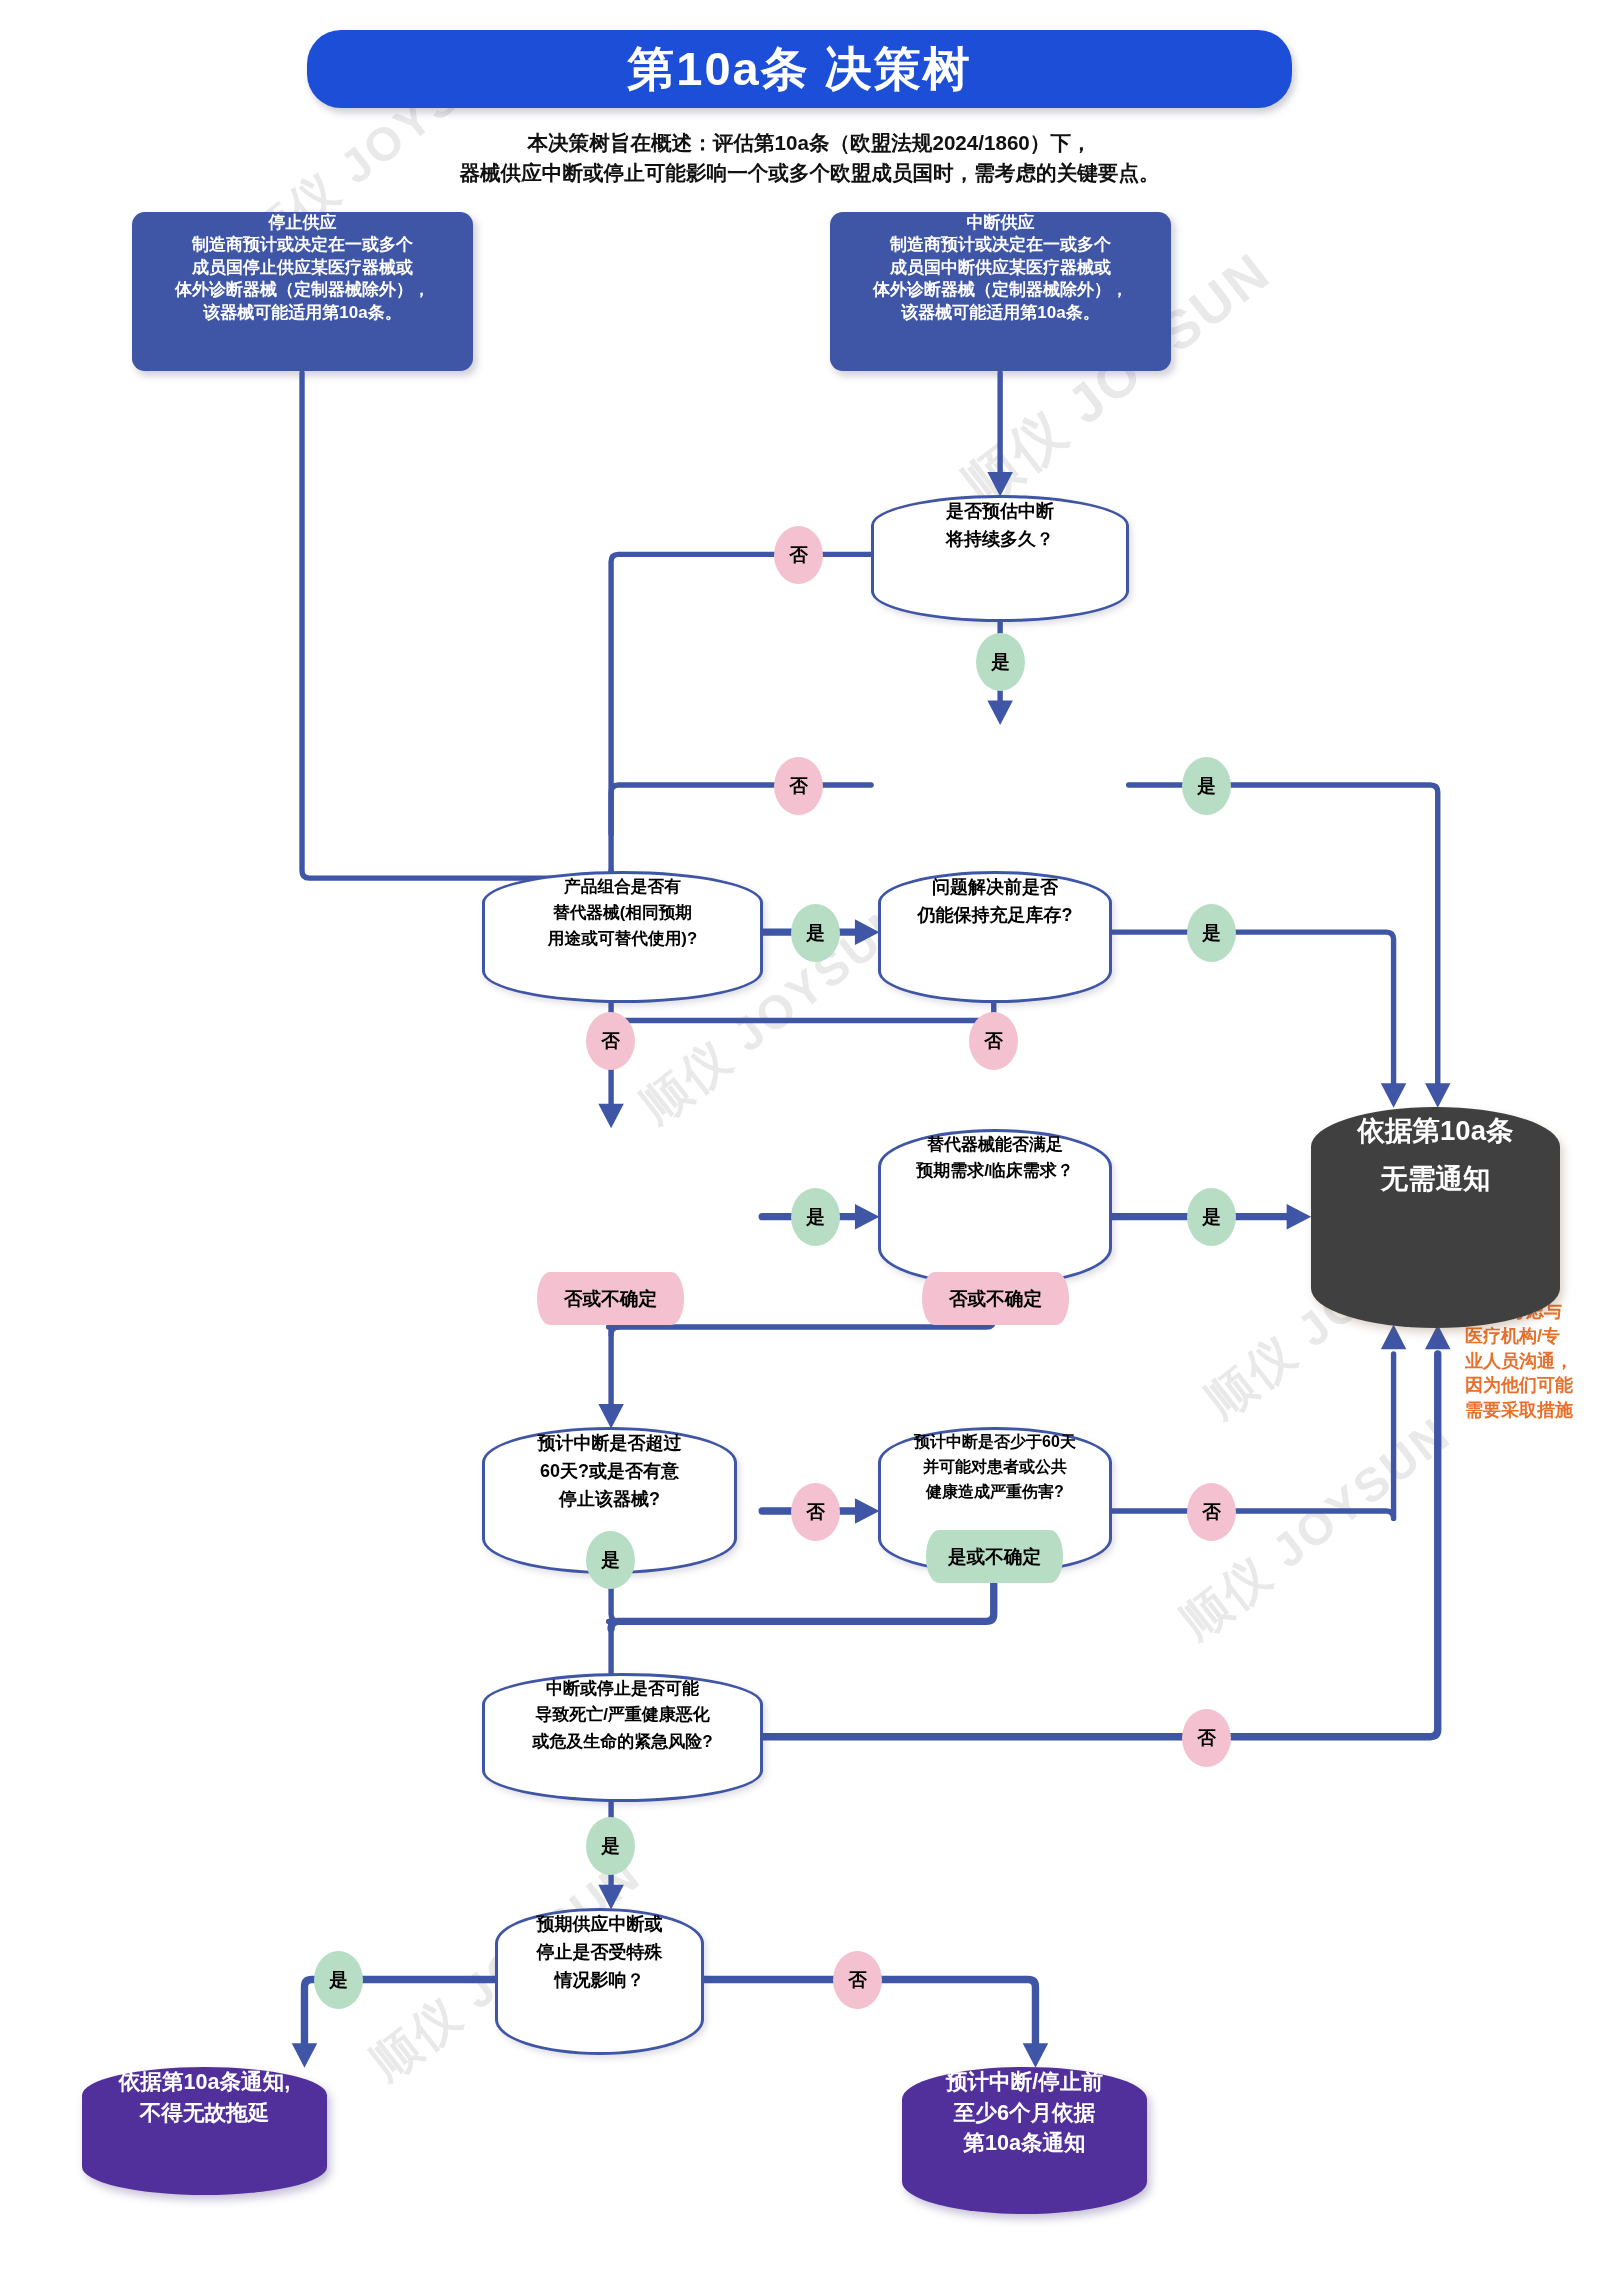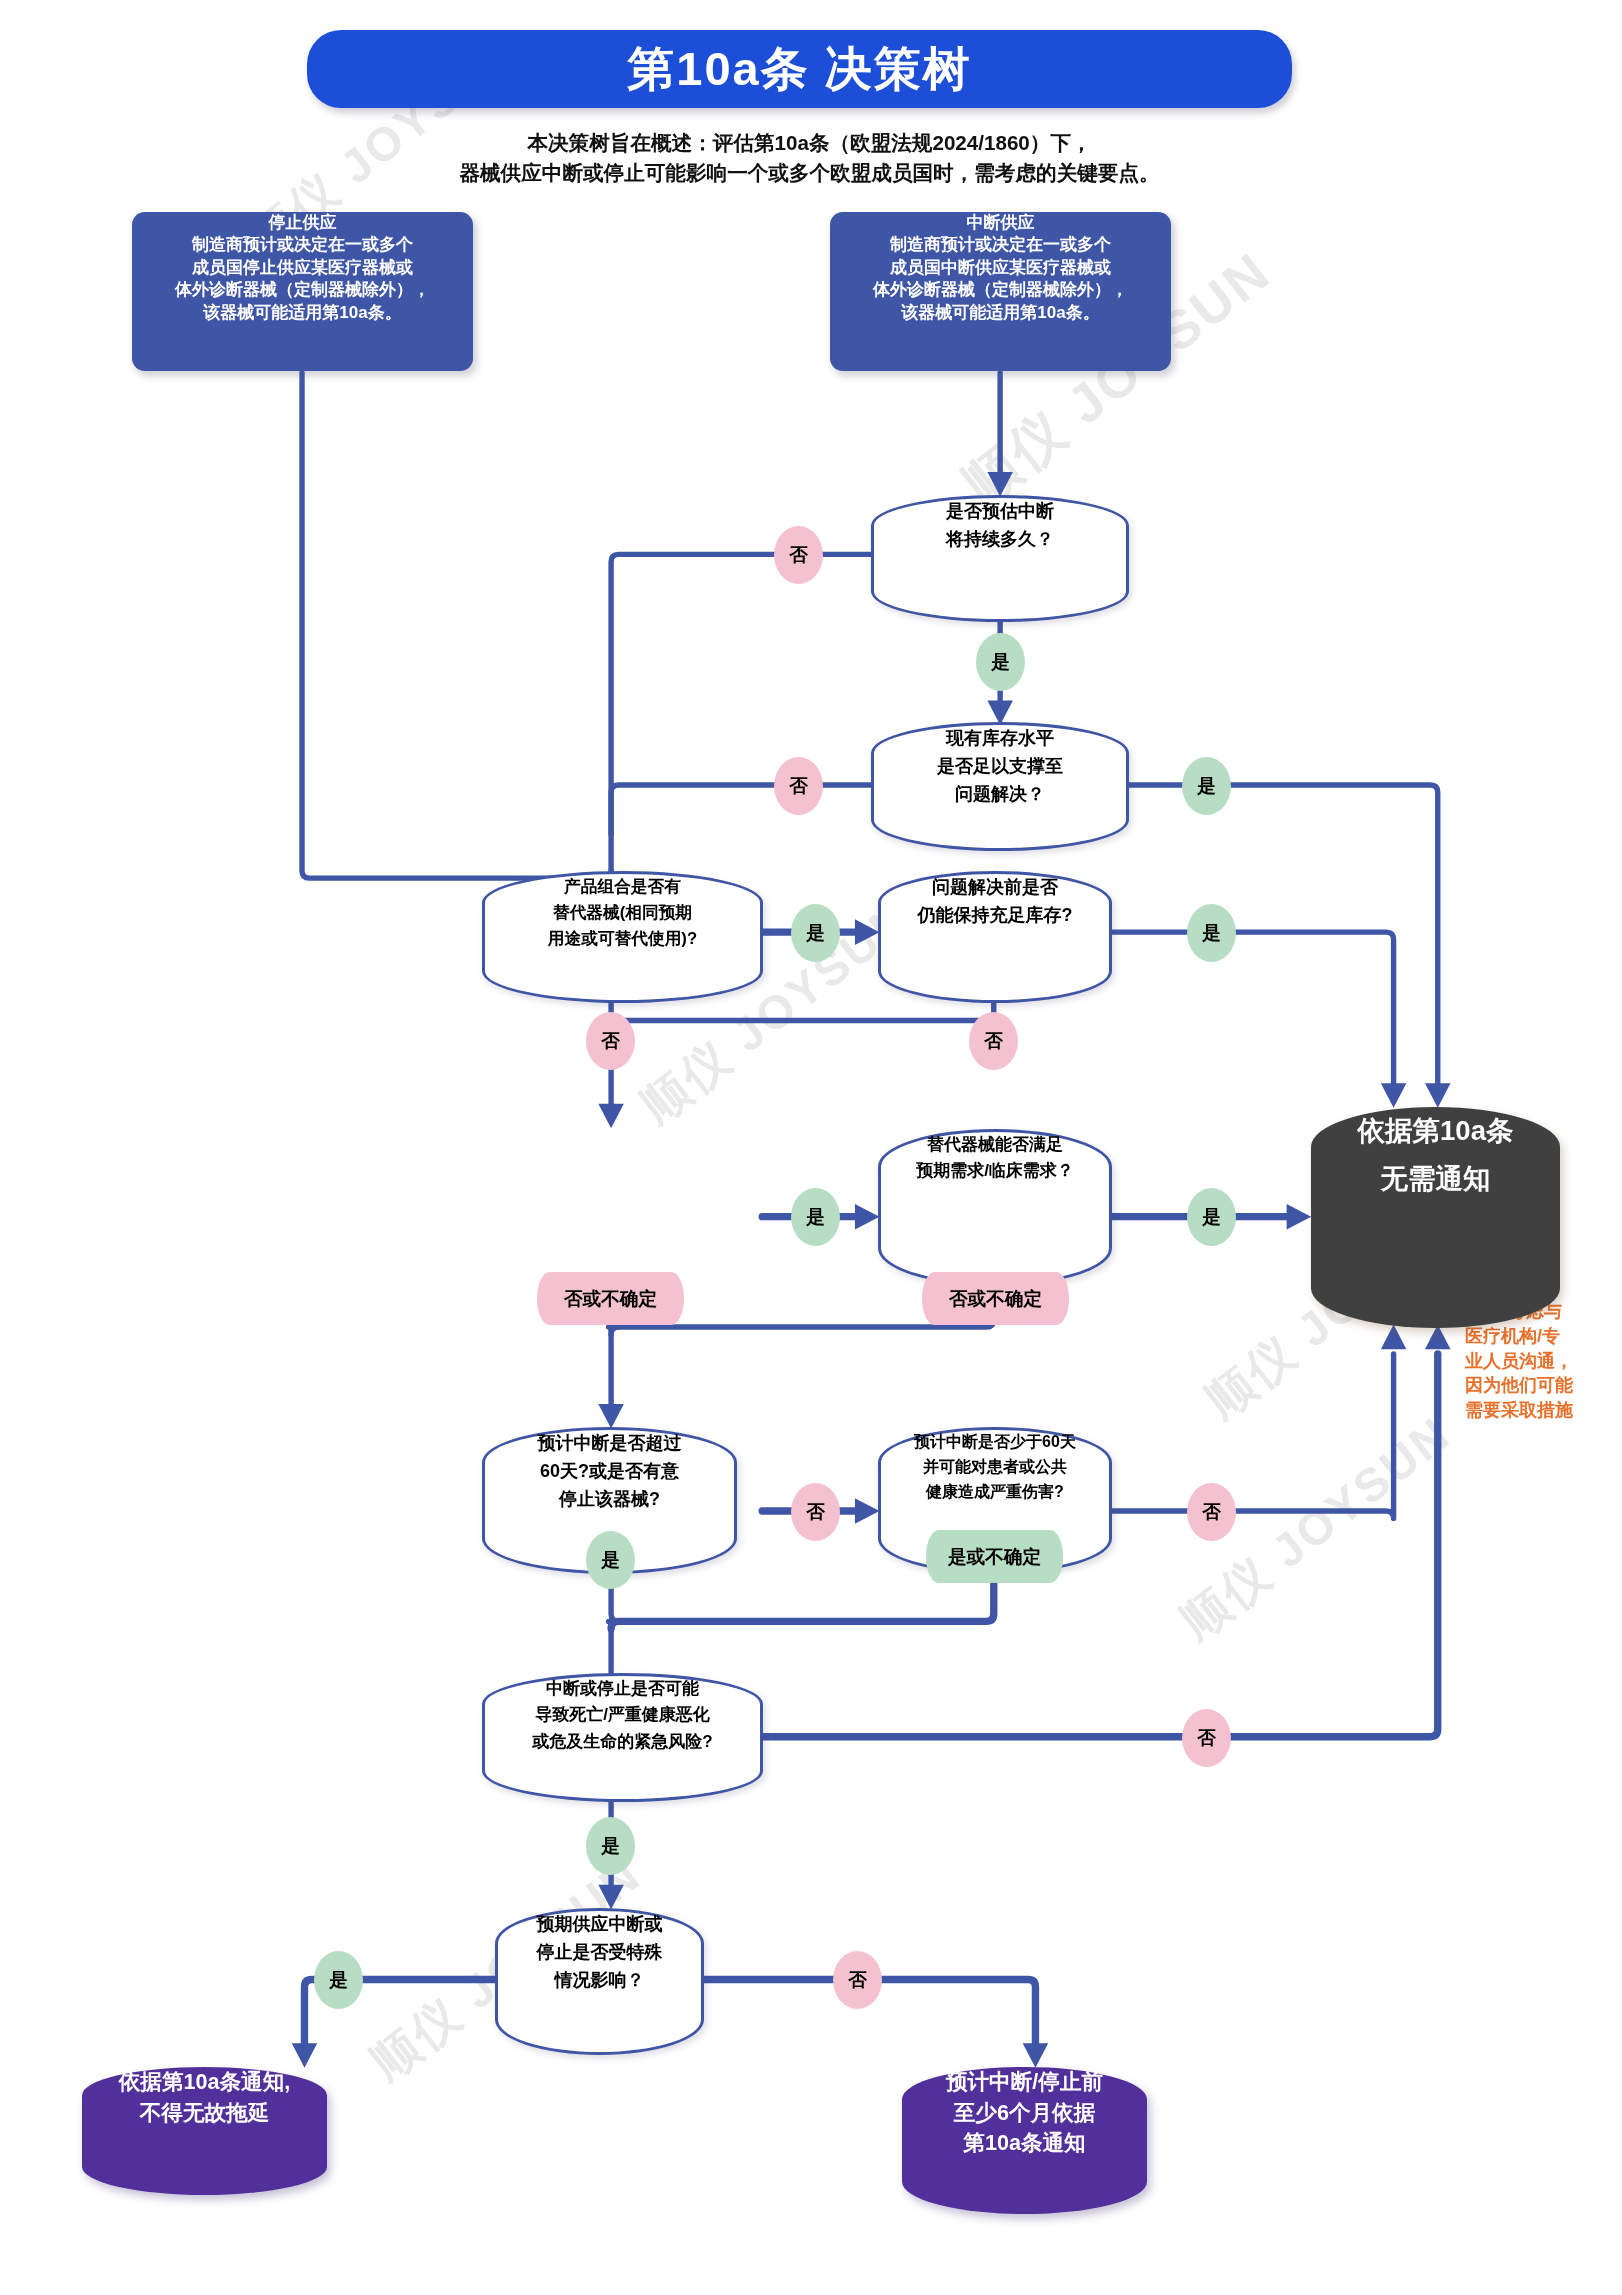--- a/index.html
+++ b/index.html
@@ -186,27 +186,20 @@
     </span>
   </div>
 
   <div class="node decision" style="left:871px;top:495px;width:258px;height:127px;z-index:4;">
     <span class="txt">
       <span>是否预估中断</span><br>
       <span>将持续多久？</span>
     </span>
   </div>
 
-  <div class="node decision" style="left:871px;top:722px;width:258px;height:129px;z-index:4;">
-    <span class="txt">
-      <span>现有库存水平</span><br>
-      <span>是否足以支撑至</span><br>
-      <span>问题解决？</span>
-    </span>
-  </div>
 
   <div class="node decision" style="left:482px;top:871px;width:281px;height:132px;z-index:4;font-size:16.7px;">
     <span class="txt">
       <span>产品组合是否有</span><br>
       <span>替代器械(相同预期</span><br>
       <span>用途或可替代使用)?</span>
     </span>
   </div>
 
   <div class="node decision" style="left:878px;top:871px;width:234px;height:132px;z-index:4;">

